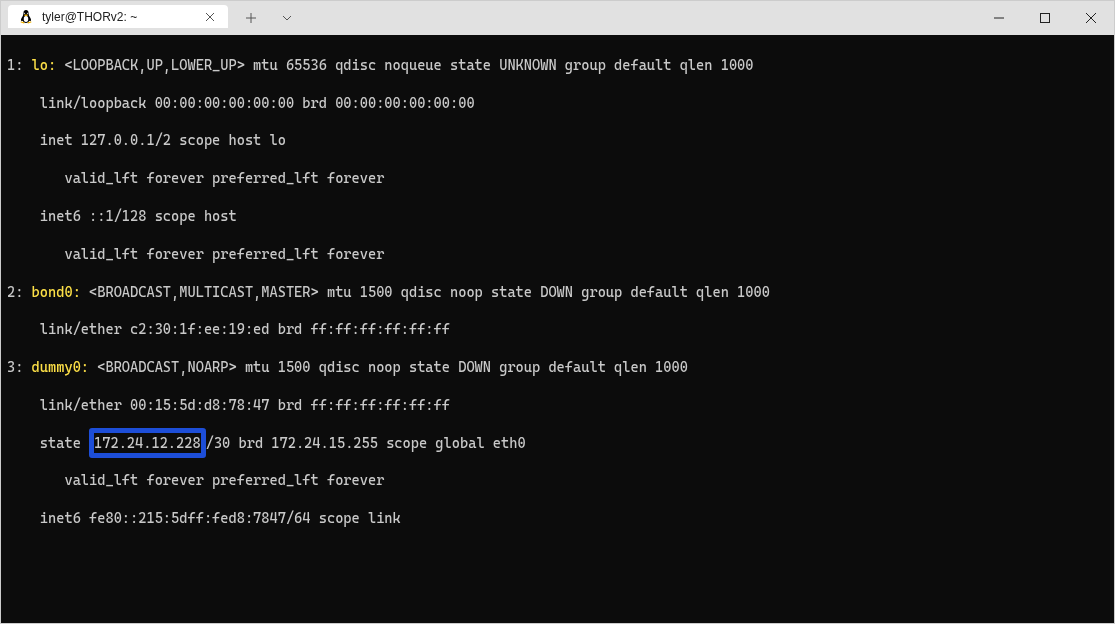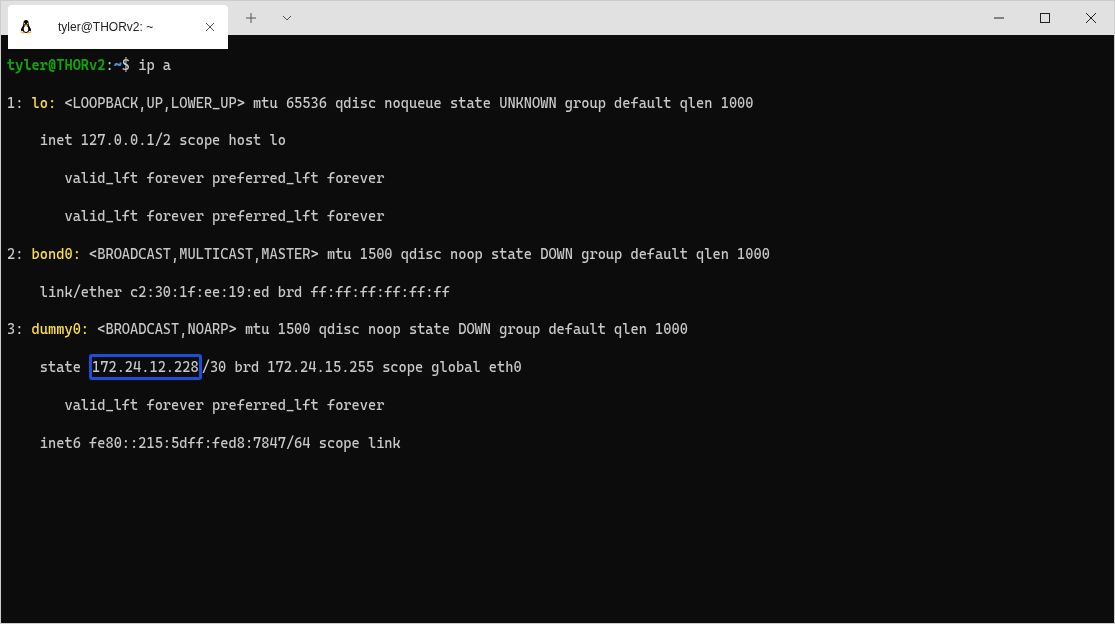--- a/index.html
+++ b/index.html
@@ -12,30 +12,30 @@
       border: 1px solid #ccc;
     }
     .titlebar {
       height: 34px;
       background: #e1e1e1;
       display: flex;
       align-items: flex-start;
       user-select: none;
     }
     .tab {
-      height: 44px;
+      height: 23px;
       background: #fff;
       display: flex;
       align-items: center;
       padding: 0 10px;
       margin-top: 4px;
       margin-left: 7px;
       border-radius: 4px 4px 0 0;
       min-width: 220px;
-      gap: 24px;
+      gap: 8px;
       font-size: 12px;
       justify-content: space-between;
     }
     .tab-icon {
       width: 16px;
       height: 16px;
       display: flex;
       align-items: center;
       justify-content: center;
     }
@@ -90,21 +90,21 @@
       line-height: 1.35;
       padding: 2px 6px 0 6px;
       white-space: pre;
       overflow: hidden;
     }
     .prompt-user { color: #13a10e; font-weight: bold; }
     .prompt-sep { color: #c9c9c9; }
     .prompt-path { color: #3a96dd; font-weight: bold; }
     .iface { color: #fde047; }
     .highlight-box {
-      border: 3px solid #1d4ed8;
+      border: 5px solid #1d4ed8;
       border-radius: 3px;
       padding: 2px 0px;
       color: #c9c9c9;
     }
   </style>
 </head>
 <body>
 
 <div class="titlebar">
   <div class="tab">
@@ -153,28 +153,30 @@
     </div>
     <div class="win-ctrl close">
       <svg width="10" height="10" viewBox="0 0 10 10">
           <path d="M0 0l10 10M10 0L0 10" stroke="currentColor" stroke-width="1"></path>
         </svg>
     </div>
   </div>
 </div>
 
 <div class="terminal">
-<div><span class="prompt-user">tyler@THORv2</span><span class="prompt-sep">:</span><span class="prompt-path">~</span><span>$ </span><span>ip a</span></div>
 <div><span>1: </span><span class="iface">lo: </span><span>&lt;LOOPBACK,UP,LOWER_UP&gt; mtu 65536 qdisc noqueue state UNKNOWN group default qlen 1000</span></div>
+<div>    link/loopback 00:00:00:00:00:00 brd 00:00:00:00:00:00</div>
 <div>    inet 127.0.0.1/2 scope host lo</div>
 <div>       valid_lft forever preferred_lft forever</div>
+<div>    inet6 ::1/128 scope host</div>
 <div>       valid_lft forever preferred_lft forever</div>
 <div><span>2: </span><span class="iface">bond0: </span><span>&lt;BROADCAST,MULTICAST,MASTER&gt; mtu 1500 qdisc noop state DOWN group default qlen 1000</span></div>
 <div>    link/ether c2:30:1f:ee:19:ed brd ff:ff:ff:ff:ff:ff</div>
 <div><span>3: </span><span class="iface">dummy0: </span><span>&lt;BROADCAST,NOARP&gt; mtu 1500 qdisc noop state DOWN group default qlen 1000</span></div>
+<div>    link/ether 00:15:5d:d8:78:47 brd ff:ff:ff:ff:ff:ff</div>
 <div><span>    state </span><span class="highlight-box">172.24.12.228</span><span>/30 brd 172.24.15.255 scope global eth0</span></div>
 <div>       valid_lft forever preferred_lft forever</div>
 <div>    inet6 fe80::215:5dff:fed8:7847/64 scope link</div>
 
 
 
 
 </div>
 
 </body></html>

